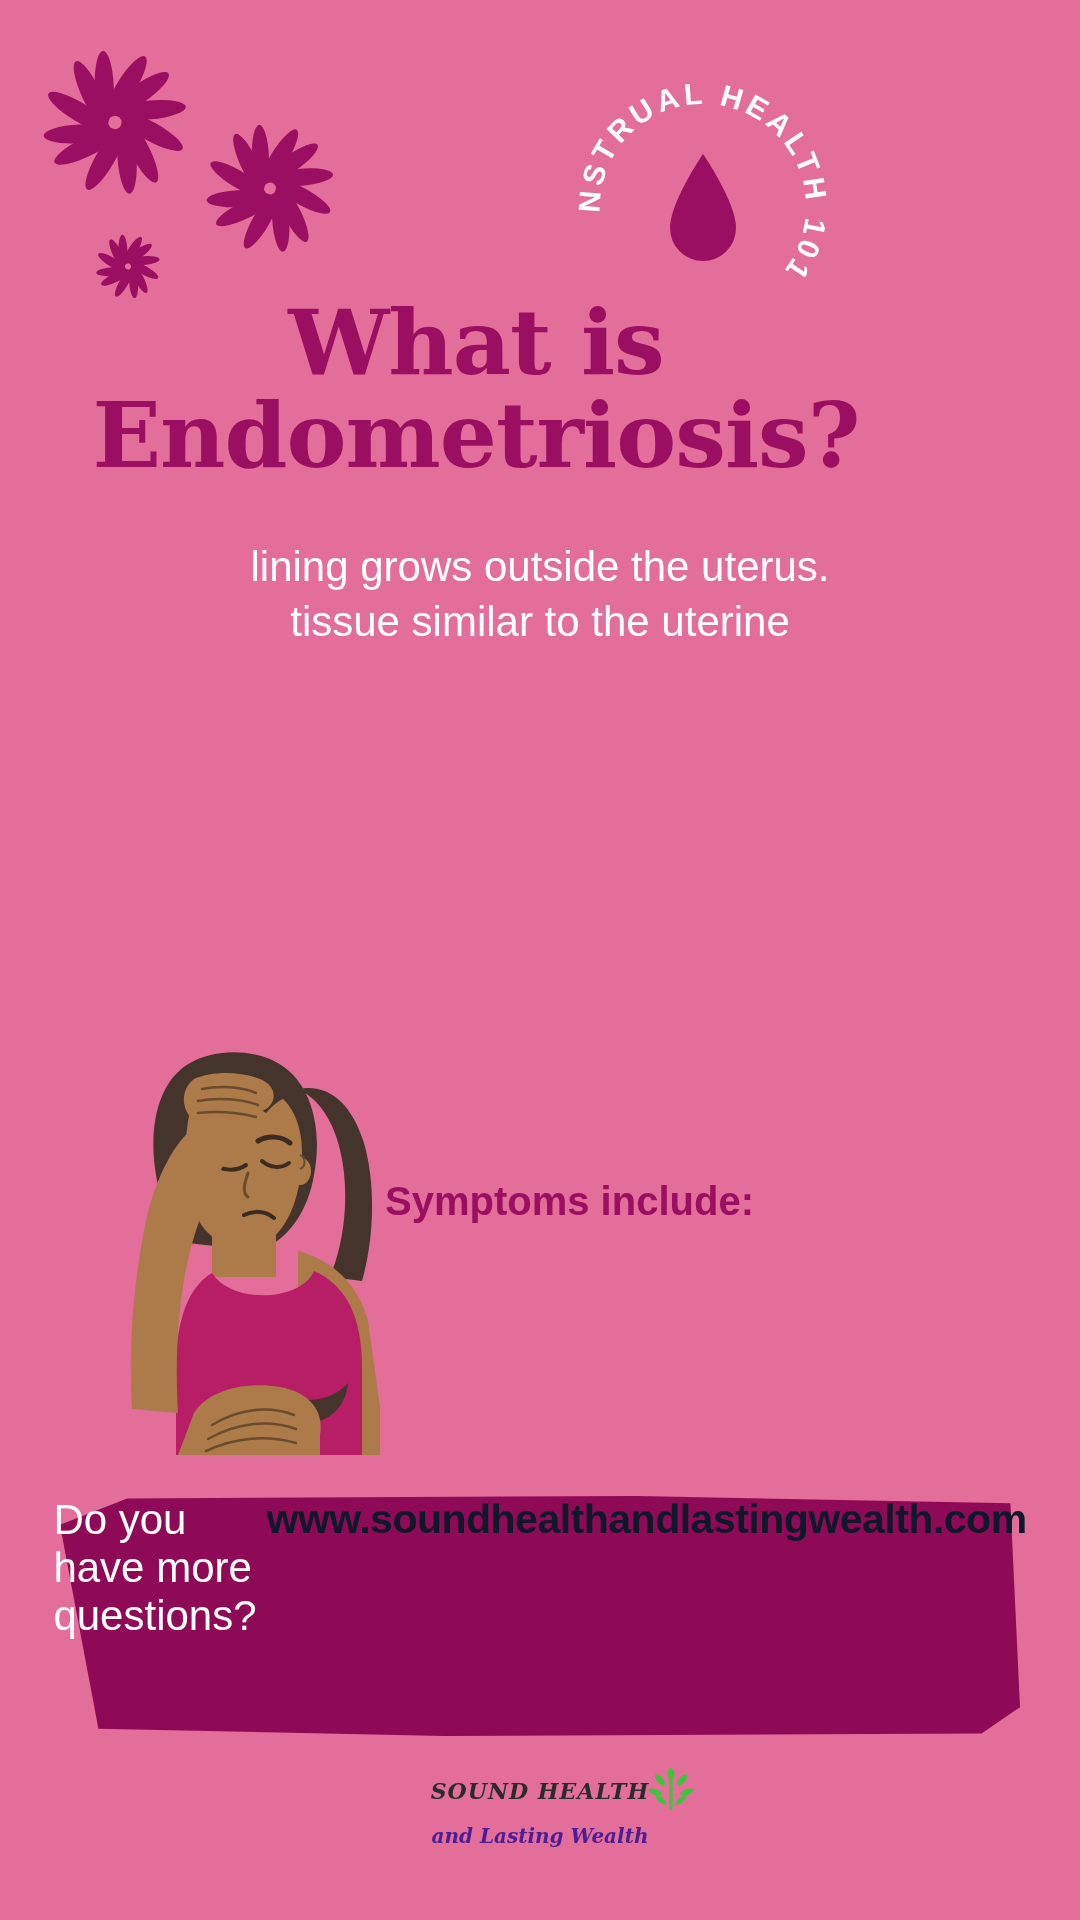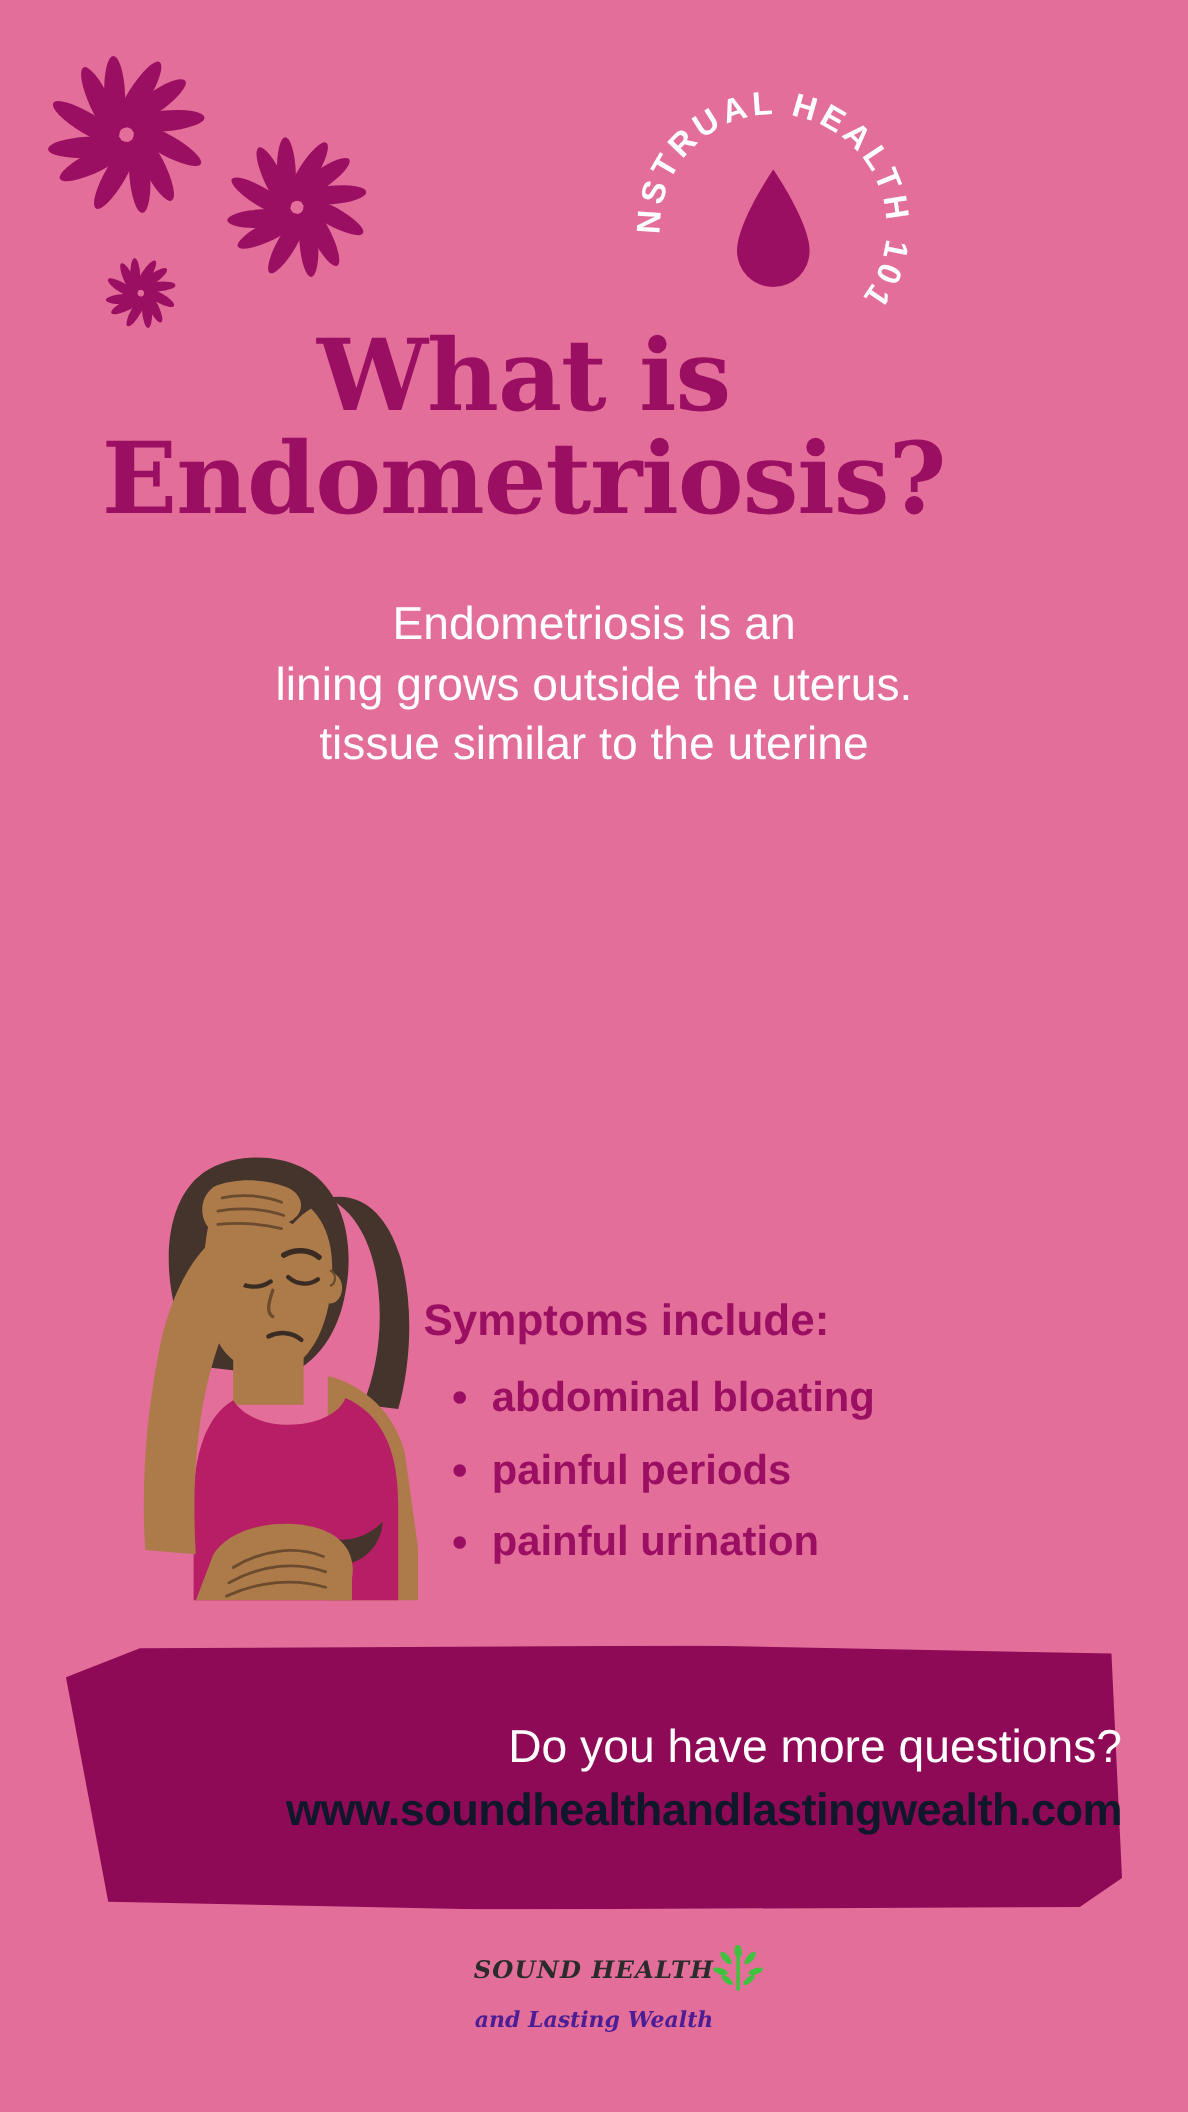--- a/index.html
+++ b/index.html
@@ -88,22 +88,22 @@
   
   #cta { position:absolute; left:60px; top:1496px; width:960px; height:240px; }
   #cta .shape {
     position:absolute; inset:0;
     background:#8e0a56;
     clip-path: polygon(7% 1%, 60% 0%, 99% 3%, 100% 88%, 96% 99%, 40% 100%, 4% 97%, 0% 12%);
     border-radius:26px;
   }
   #cta .txt {
     position:absolute; inset:0;
-    display:flex; flex-direction:column;
-    align-items:flex-end; justify-content:center;
+    display:flex; flex-direction:row;
+    align-items:flex-start; justify-content:center;
     gap:10px;
   }
   #cta-question { color:#ffffff; font-size:42px; font-weight:400; }
   #cta-url { color:#0f172a; font-size:41px; font-weight:700; letter-spacing:-0.5px; }
 
   
   #footer-logo {
     position:absolute; left:0; top:1778px; width:1080px;
     text-align:center;
   }
@@ -178,21 +178,20 @@
     <path class="drop" d="M125,72 C125,72 92,120 92,146 A33,33 0 0 0 158,146 C158,120 125,72 125,72 Z"></path>
   </svg>
 </div>
 
 <div id="title-block">
   <span class="tl" id="title-line-1">What is</span>
   <span class="tl" id="title-line-2">Endometriosis?</span>
 </div>
 
 <div id="intro">
-  <span class="ln">Endometriosis is an</span>
   <span class="ln">lining grows outside the uterus.</span>
   <span class="ln">tissue similar to the uterine</span>
 </div>
 
 <div id="illustration">
   <svg viewBox="0 0 340 440" xmlns="http://www.w3.org/2000/svg">
 
     <path fill="#45342c" d="M128,48 C96,66 86,112 94,160 C100,196 112,214 126,228 L196,236 C226,226 246,196 252,160 C262,108 246,62 212,46 C188,34 152,34 128,48 Z"></path>
     <path fill="#45342c" d="M236,74 C262,86 278,118 282,158 C286,196 280,232 268,262 L300,266 C312,224 314,170 302,128 C290,90 268,68 236,74 Z"></path>
 
@@ -227,25 +226,20 @@
 
     <path fill="#ad7a4a" d="M132,398 C146,376 182,366 218,372 C250,378 262,398 258,420 L258,440 L116,440 Z"></path>
     <path fill="none" stroke="#6b4b2e" stroke-width="2.5" stroke-linecap="round" d="M150,410 c26,-16 56,-20 82,-10"></path>
     <path fill="none" stroke="#6b4b2e" stroke-width="2.5" stroke-linecap="round" d="M146,424 c28,-16 60,-20 88,-10"></path>
     <path fill="none" stroke="#6b4b2e" stroke-width="2.5" stroke-linecap="round" d="M144,436 c30,-14 62,-16 90,-8"></path>
   </svg>
 </div>
 
 <div id="symptoms">
   <div id="symptoms-title">Symptoms include:</div>
-  <ul>
-    <li>abdominal bloating</li>
-    <li>painful periods</li>
-    <li>painful urination</li>
-  </ul>
 </div>
 
 <div id="cta">
   <div class="shape"></div>
   <div class="txt">
     <div id="cta-question">Do you have more questions?</div>
     <div id="cta-url">www.soundhealthandlastingwealth.com</div>
   </div>
 </div>
 

